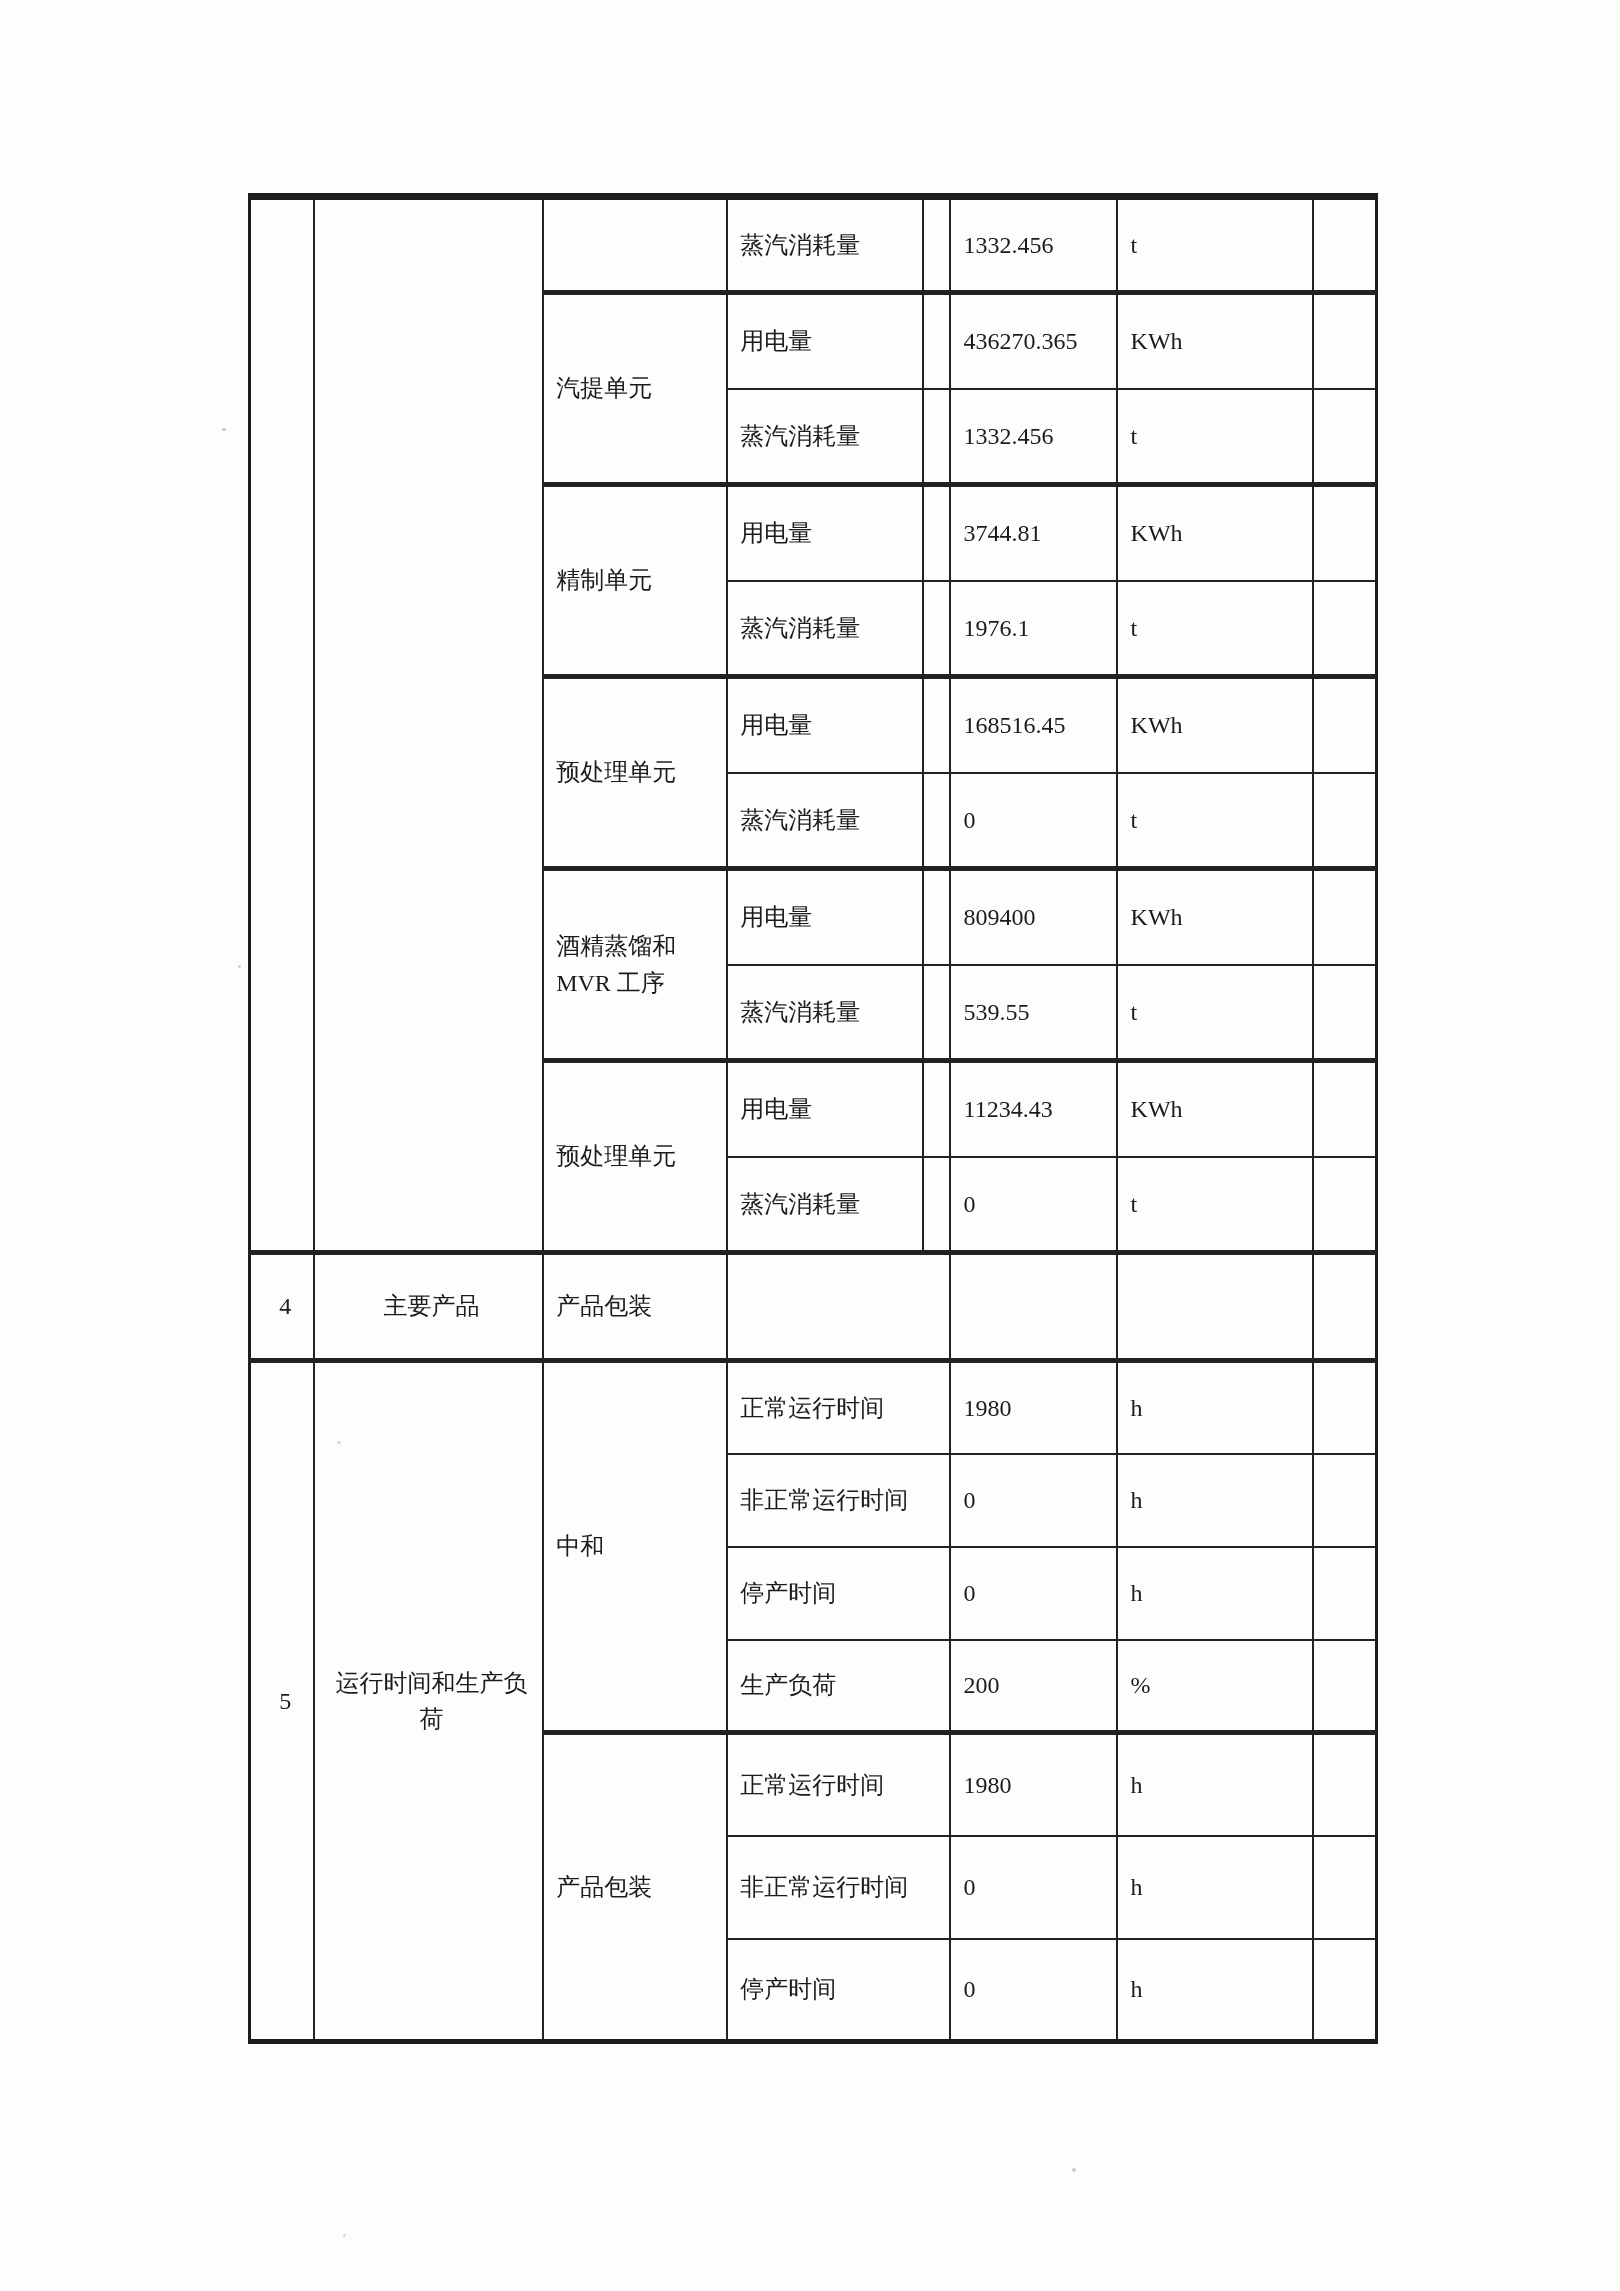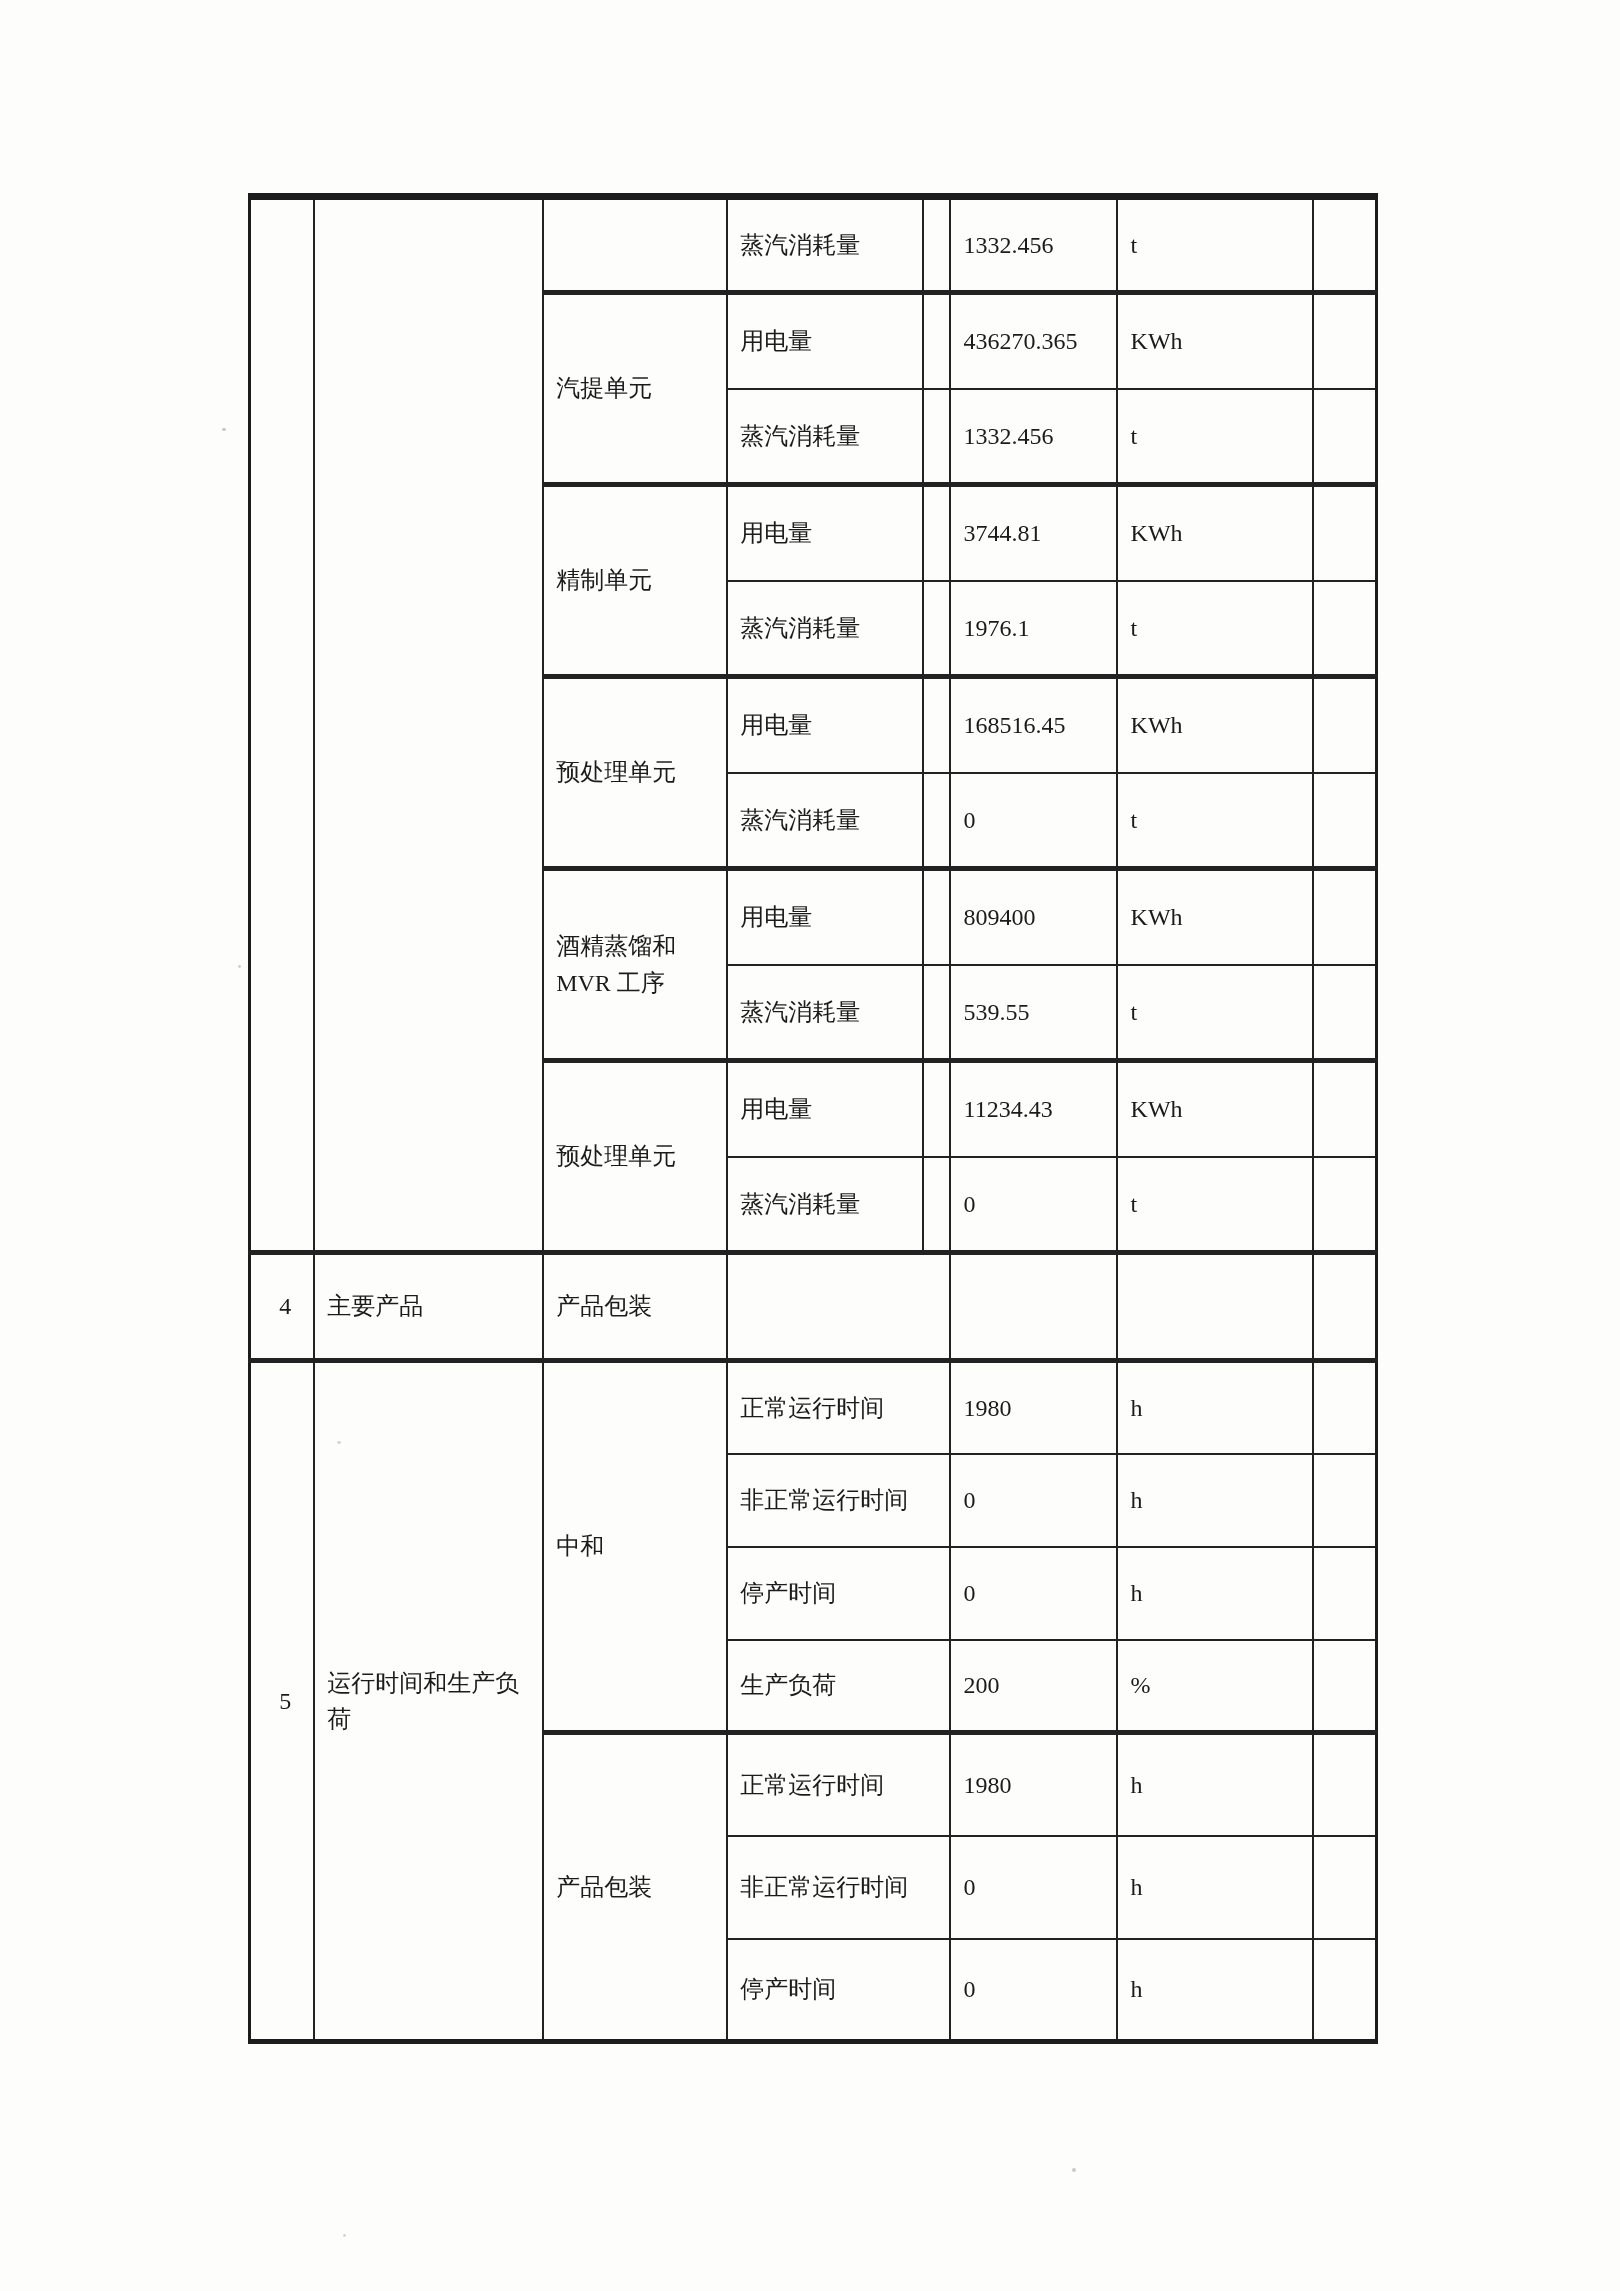--- a/index.html
+++ b/index.html
@@ -39,21 +39,21 @@
   }
   
   tr.r-a { height: 96px; }
   tr.r-b { height: 108px; }
   tr.r-c { height: 93px; }
   tr.r-d { height: 103px; }
   
   tr.gs > td { border-top-width: 5.9px; }
   
   td.c-num  { text-align: center; padding-left: 3.9px; padding-right: 3.9px; }
-  td.c-cat  { padding-left: 10.8px; }
+  td.c-cat  { padding-left: 10.8px; text-align: center; }
   td.c-unit { padding-left: 13.7px; }
   td.c-param{ padding-left: 14.7px; padding-right: 2px; }
   td.c-nar  { padding: 0; }
   td.c-val  { padding-left: 11.8px; padding-right: 2px; }
   td.c-unit2{ padding-left: 12.7px; }
   td.c-right{ padding: 0; }
   
   .speck {
     position: absolute;
     border-radius: 50%;

